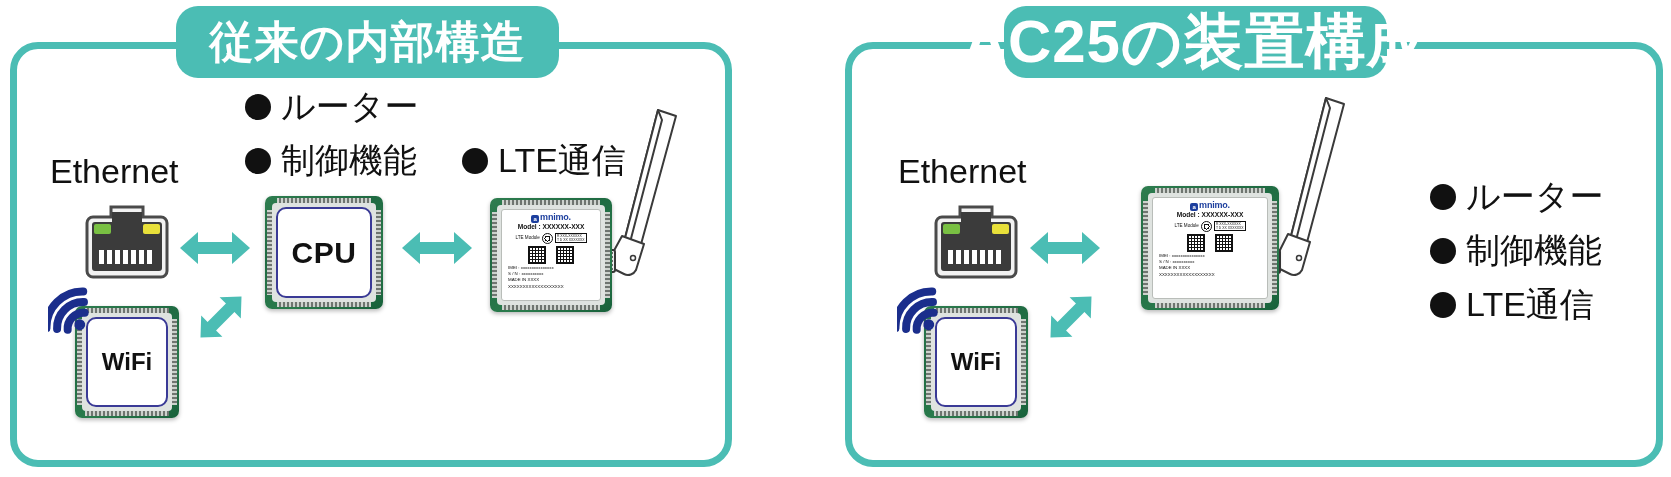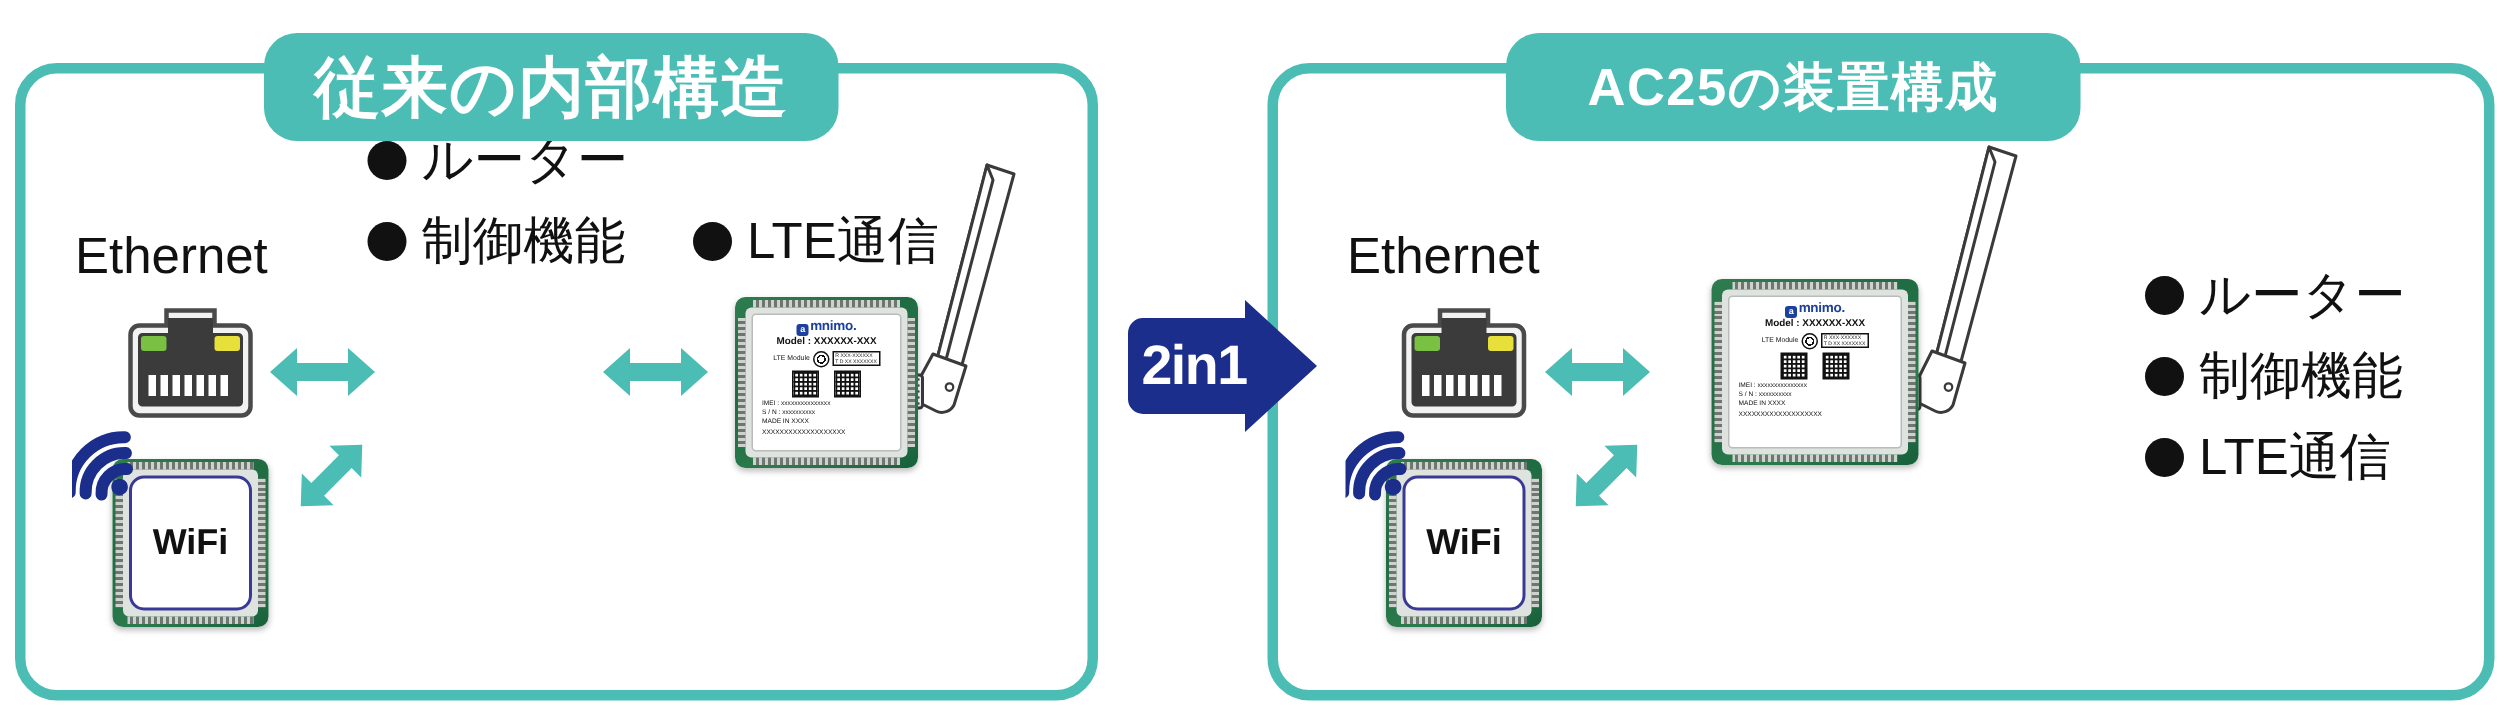--- a/index.html
+++ b/index.html
@@ -32,24 +32,23 @@
     background:#4BBDB4;
     border-radius:22px;
     color:#ffffff;
     font-weight:bold;
     display:flex;
     align-items:center;
     justify-content:center;
     letter-spacing:1px;
     z-index:20;
     white-space:nowrap;
-    margin-top:16px;
   }
   #title-left{ left:176px; top:6px;  width:383px; height:72px; font-size:44px; }
-  #title-right{ left:1004px; top:6px; width:383px; height:72px; font-size:35px; }
+  #title-right{ left:1004px; top:6px; width:383px; height:72px; font-size:60px; }
 
   
   .caption-pill{
     position:absolute;
     background:#4BBDB4;
     border-radius:26px;
     color:#ffffff;
     display:flex;
     align-items:center;
     justify-content:center;
@@ -305,20 +304,29 @@
   <div class="pcb pcb-wifi" id="pcb-wifi-left">
     <div class="pins top"></div>
     <div class="pins bottom"></div>
     <div class="pins left"></div>
     <div class="pins right"></div>
     <div class="inner">
       <div class="face">WiFi</div>
     </div>
   </div>
 
+  <div class="pcb" id="pcb-cpu">
+    <div class="pins top"></div>
+    <div class="pins bottom"></div>
+    <div class="pins left"></div>
+    <div class="pins right"></div>
+    <div class="inner">
+      <div class="face">CPU</div>
+    </div>
+  </div>
 
   <div class="pcb lte" id="pcb-lte-left">
     <div class="pins top"></div>
     <div class="pins bottom"></div>
     <div class="pins left"></div>
     <div class="pins right"></div>
     <div class="inner">
       <div class="face">
         <div class="lte-brand"><span class="at">a</span><span>mnimo.</span></div>
         <div class="lte-model">Model : XXXXXX-XXX</div>
@@ -367,26 +375,20 @@
   <svg class="arrow arrow-d" id="arr-l-diag" viewBox="0 0 62 62">
     <g transform="rotate(-45 31 31)">
       <path d="M2 31 L18 16 L18 25 L44 25 L44 16 L60 31 L44 46 L44 37 L18 37 L18 46 Z" fill="#4BBDB4"></path>
     </g>
   </svg>
   <svg class="arrow arrow-h" id="arr-l-mid" viewBox="0 0 74 44">
     <path d="M2 22 L20 6 L20 16 L54 16 L54 6 L72 22 L54 38 L54 28 L20 28 L20 38 Z" fill="#4BBDB4"></path>
   </svg>
 
 
-  <div id="twoinone">
-    <svg viewBox="0 0 136 92" width="136" height="92">
-      <path d="M8 24 A10 10 0 0 1 18 14 L86 14 L86 2 L134 46 L86 90 L86 78 L18 78 A10 10 0 0 1 8 68 Z" fill="#1B2E8C"></path>
-    </svg>
-    <div class="label">2in1</div>
-  </div>
 
   <div class="panel" id="panel-right"></div>
 
   <div class="title-pill" id="title-right">AC25の装置構成</div>
 
   <div class="eth-label" id="eth-label-right">Ethernet</div>
 
   <svg class="rj45" id="rj45-right" viewBox="0 0 84 76">
     <path d="M26 3 H58 V13 H76 A6 6 0 0 1 82 19 V67 A6 6 0 0 1 76 73 H8 A6 6 0 0 1 2 67 V19 A6 6 0 0 1 8 13 H26 Z" fill="#f2f2f2" stroke="#4a4a4a" stroke-width="3"></path>
     <path d="M27 8 H57 V18 H74 A3 3 0 0 1 77 21 V64 A3 3 0 0 1 74 67 H10 A3 3 0 0 1 7 64 V21 A3 3 0 0 1 10 18 H27 Z" fill="#3b3b3b"></path>

